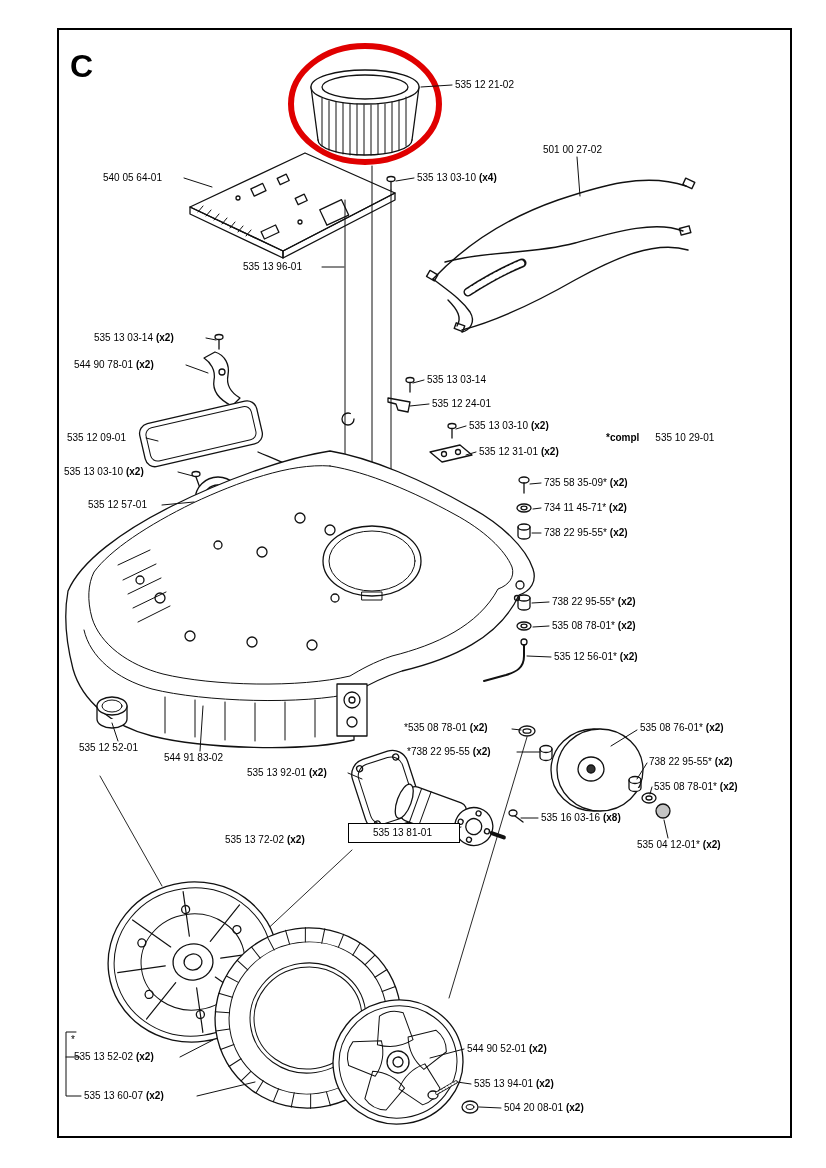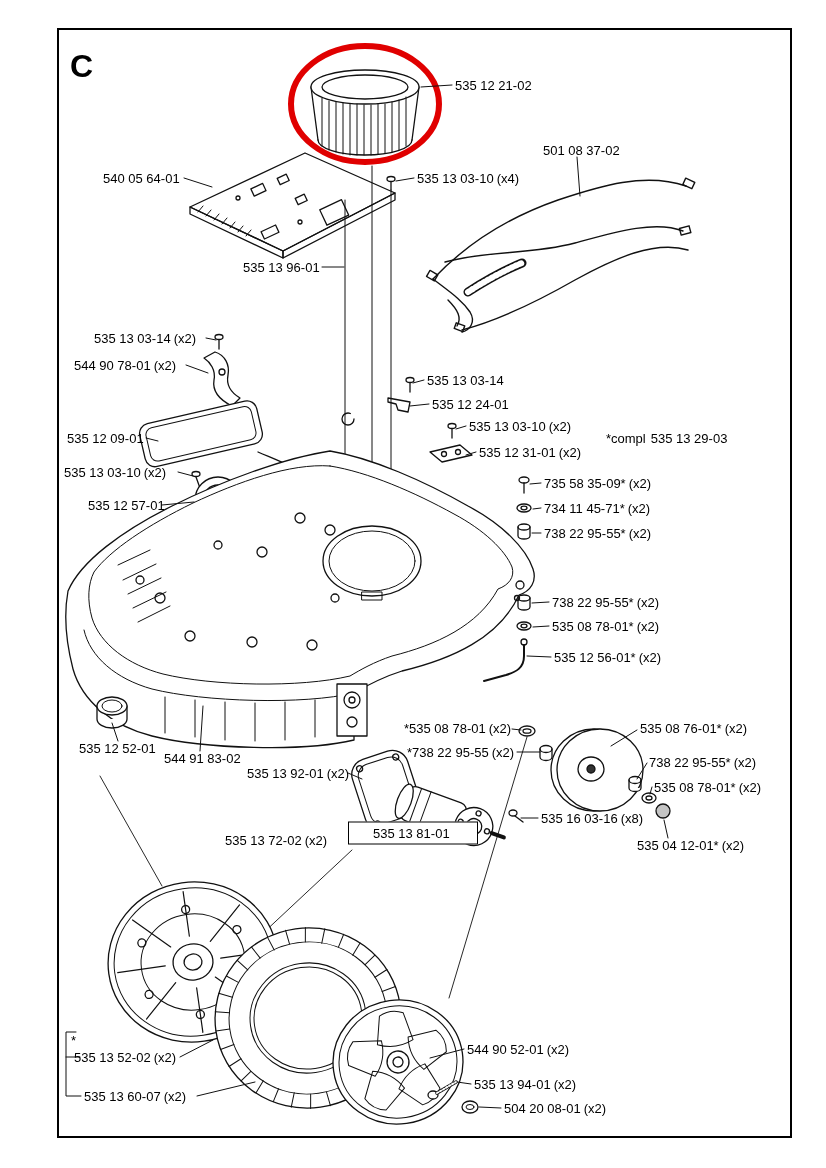--- a/index.html
+++ b/index.html
@@ -8,25 +8,25 @@
     font-family:"Liberation Sans", sans-serif; overflow:hidden;
   }
   .frame {
     position:absolute; left:57px; top:28px; width:735px; height:1110px;
     border:2px solid #000; box-sizing:border-box;
   }
   .section-label {
     position:absolute; left:70px; top:48px; font-size:32px; font-weight:bold; color:#000;
   }
   .label {
-    position:absolute; font-size:13px; line-height:1; color:#000;
+    position:absolute; font-size:10px; line-height:1; color:#000;
     white-space:nowrap; transform:translateY(-50%);
   }
-  .label b { font-weight:normal; margin-left:3px; }
-  .label b.pre { margin-left:0; margin-right:5px; }
+  .label b { font-weight:bold; margin-left:3px; }
+  .label b.pre { margin-left:0; margin-right:16px; }
   .label.boxed { border:1.5px solid #000; padding:4px 24px; background:#fff; }
   svg.art { position:absolute; left:0; top:0; }
 </style>
 </head>
 <body>
 
 <div class="page">
 
   <svg class="art" width="826" height="1168" viewBox="0 0 826 1168">
     <g fill="none" stroke="#111" stroke-width="1.3" stroke-linecap="round" stroke-linejoin="round">
@@ -273,32 +273,32 @@
       <path stroke-width="1" d="M76,1032 L66,1032 L66,1096 L81,1096 M66,1057 L80,1057"></path>
     </g>
   </svg>
 
   <div class="frame"></div>
   <div class="section-label">C</div>
 
   <div class="label" style="left:455px;top:85px"><span>535 12 21-02</span><b></b></div>
   <div class="label" style="left:103px;top:178px"><span>540 05 64-01</span><b></b></div>
   <div class="label" style="left:417px;top:178px"><span>535 13 03-10</span><b>(x4)</b></div>
-  <div class="label" style="left:543px;top:150px"><span>501 08 37-02</span><b></b></div>
+  <div class="label" style="left:543px;top:150px"><span>501 00 27-02</span><b></b></div>
   <div class="label" style="left:243px;top:267px"><span>535 13 96-01</span><b></b></div>
   <div class="label" style="left:94px;top:338px"><span>535 13 03-14</span><b>(x2)</b></div>
   <div class="label" style="left:74px;top:365px"><span>544 90 78-01</span><b>(x2)</b></div>
   <div class="label" style="left:67px;top:438px"><span>535 12 09-01</span><b></b></div>
   <div class="label" style="left:64px;top:472px"><span>535 13 03-10</span><b>(x2)</b></div>
   <div class="label" style="left:88px;top:505px"><span>535 12 57-01</span><b></b></div>
   <div class="label" style="left:427px;top:380px"><span>535 13 03-14</span><b></b></div>
   <div class="label" style="left:432px;top:404px"><span>535 12 24-01</span><b></b></div>
   <div class="label" style="left:469px;top:426px"><span>535 13 03-10</span><b>(x2)</b></div>
   <div class="label" style="left:479px;top:452px"><span>535 12 31-01</span><b>(x2)</b></div>
-  <div class="label" style="left:606px;top:438px"><b class="pre">*compl</b><span>535 13 29-03</span></div>
+  <div class="label" style="left:606px;top:438px"><b class="pre">*compl</b><span>535 10 29-01</span></div>
   <div class="label" style="left:544px;top:483px"><span>735 58 35-09*</span><b>(x2)</b></div>
   <div class="label" style="left:544px;top:508px"><span>734 11 45-71*</span><b>(x2)</b></div>
   <div class="label" style="left:544px;top:533px"><span>738 22 95-55*</span><b>(x2)</b></div>
   <div class="label" style="left:552px;top:602px"><span>738 22 95-55*</span><b>(x2)</b></div>
   <div class="label" style="left:552px;top:626px"><span>535 08 78-01*</span><b>(x2)</b></div>
   <div class="label" style="left:554px;top:657px"><span>535 12 56-01*</span><b>(x2)</b></div>
   <div class="label" style="left:79px;top:748px"><span>535 12 52-01</span><b></b></div>
   <div class="label" style="left:164px;top:758px"><span>544 91 83-02</span><b></b></div>
   <div class="label" style="left:247px;top:773px"><span>535 13 92-01</span><b>(x2)</b></div>
   <div class="label" style="left:404px;top:728px"><span>*535 08 78-01</span><b>(x2)</b></div>

